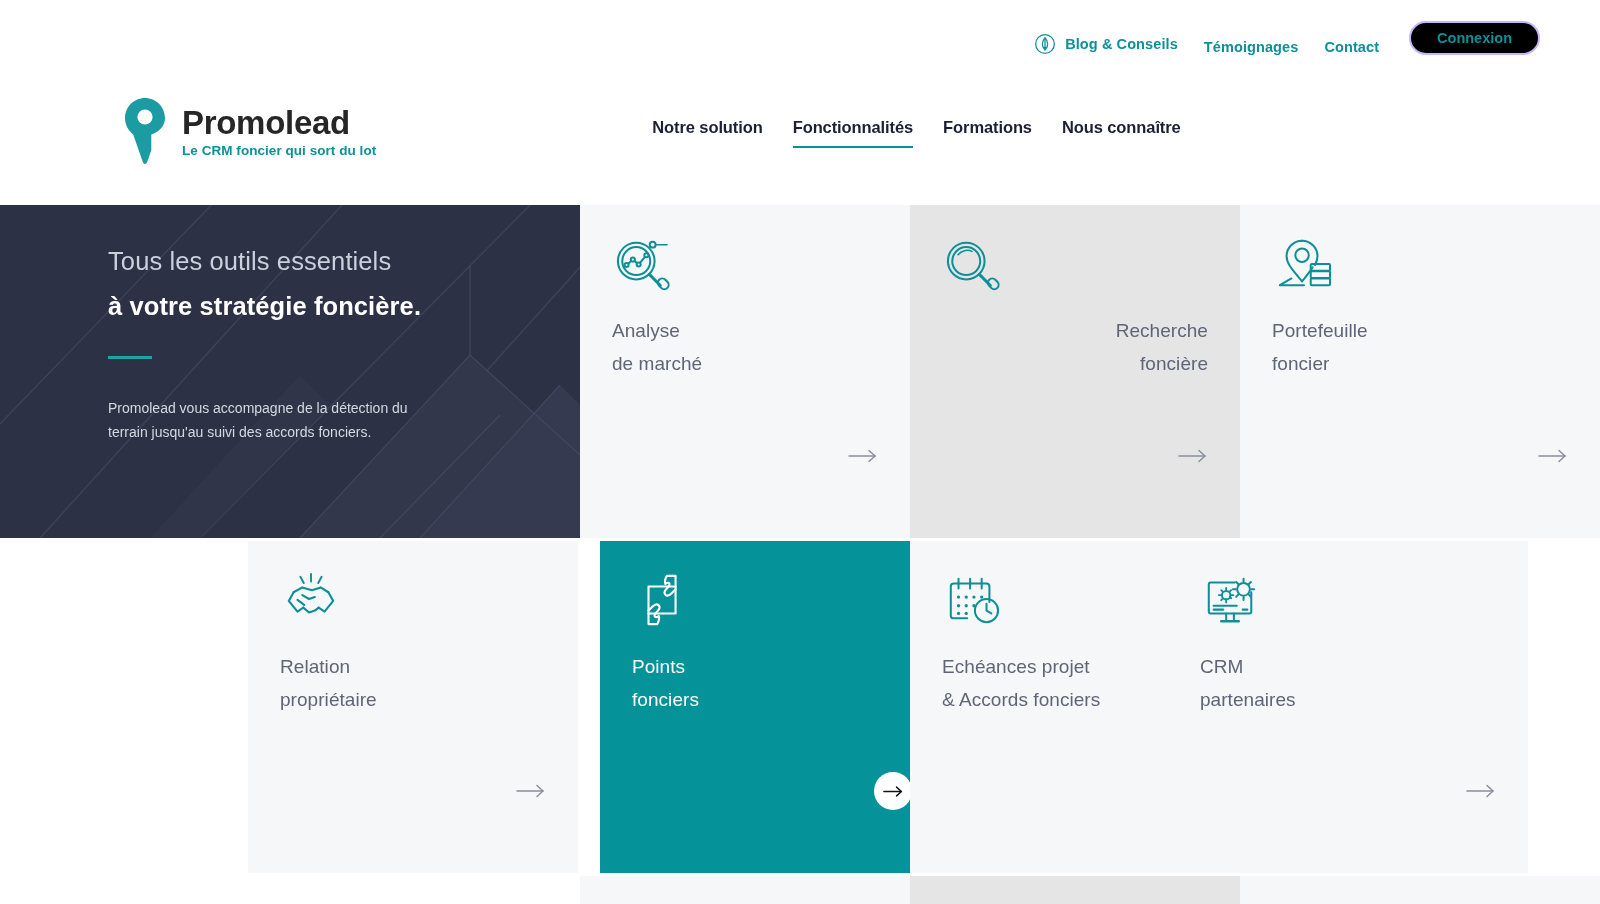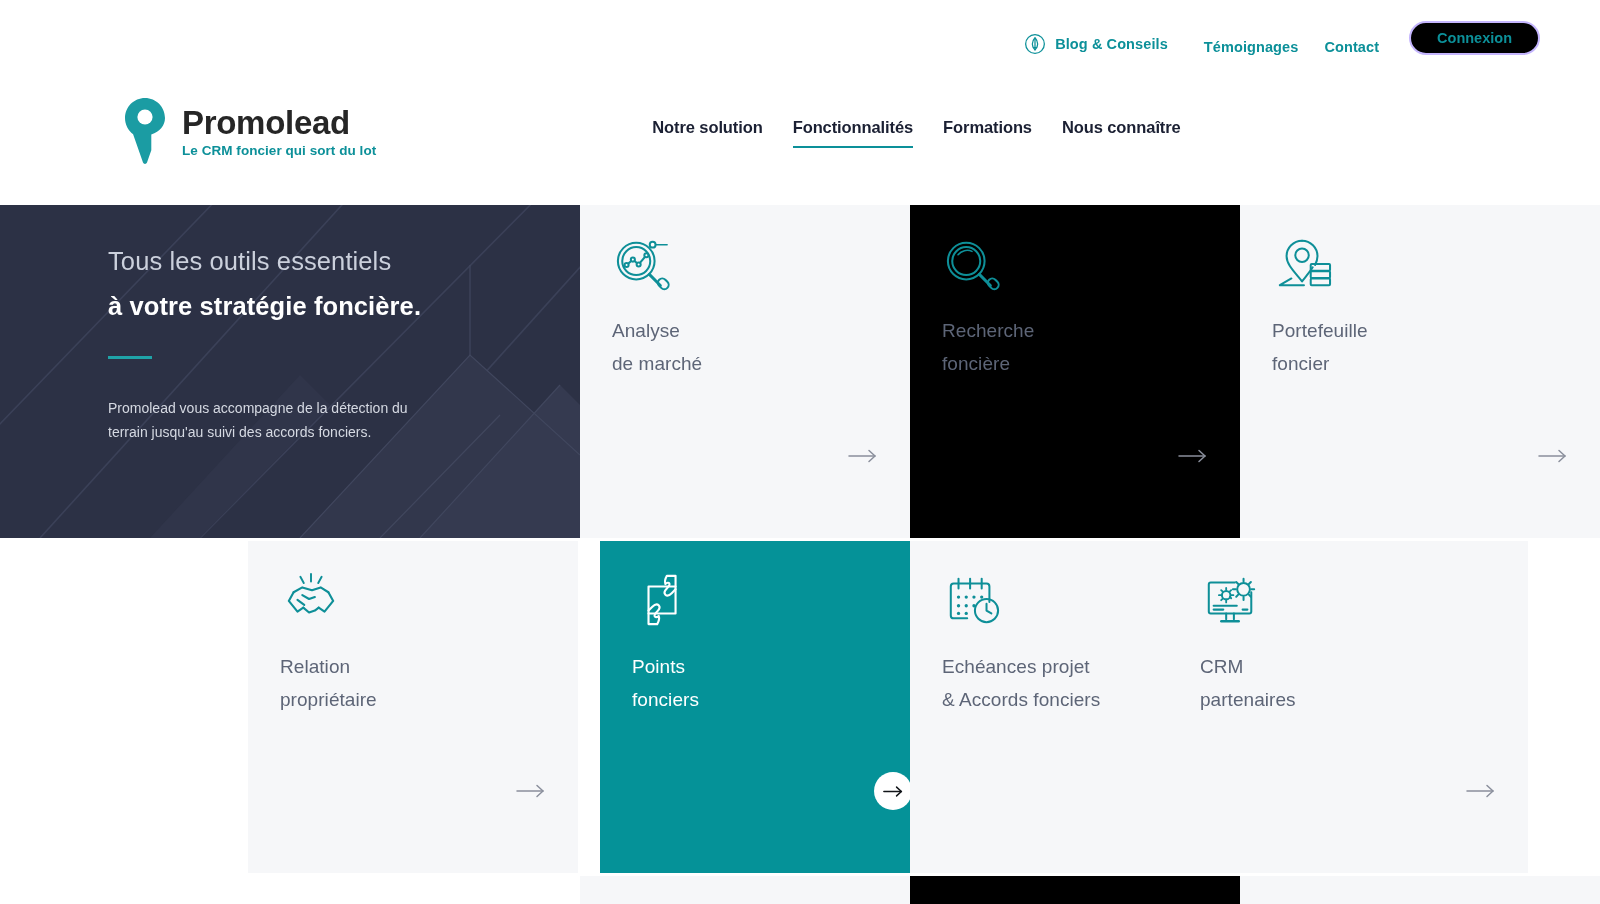--- a/index.html
+++ b/index.html
@@ -27,21 +27,21 @@
     text-decoration: none;
     letter-spacing: .1px;
     white-space: nowrap;
     cursor: pointer;
   }
   .blog-wrap {
     display: flex; align-items: center; gap: 9px;
     margin-right: 26px;
   }
   .blog-icon { width: 22px; height: 22px; display:block; }
-  .tm-gap { margin-right: 26px; margin-left: 10px; }
+  .tm-gap { margin-right: 26px; }
   .contact-gap { margin-right: 30px; }
 
   .btn-outline {
     border: 2px solid #c4b5fd;
     color: #0C9099;
     border-radius: 40px;
     padding: 0 26px;
     height: 34px;
     display: flex; align-items: center; justify-content: center;
     font-size: 14.5px; font-weight: bold;
@@ -140,21 +140,21 @@
     margin-top: 37px;
     font-size: 14px; color: #D5D9E2; line-height: 1.72;
     max-width: 310px;
   }
 
   
   .card {
     background: #F6F7F9;
     cursor: pointer;
   }
-  .card.white { background: #000000; }
+  .card.white { background: #e5e5e5; text-align: right; }
   .card.active { background: #059298; }
   .card-inner {
     position: relative;
     height: 100%;
     padding: 30px 32px 0 32px;
   }
   .card-icon { height: 56px; margin-bottom: 24px; }
   .card-icon svg { display: block; }
   .card-title {
     font-size: 19px; color: #5D6577; font-weight: normal;

